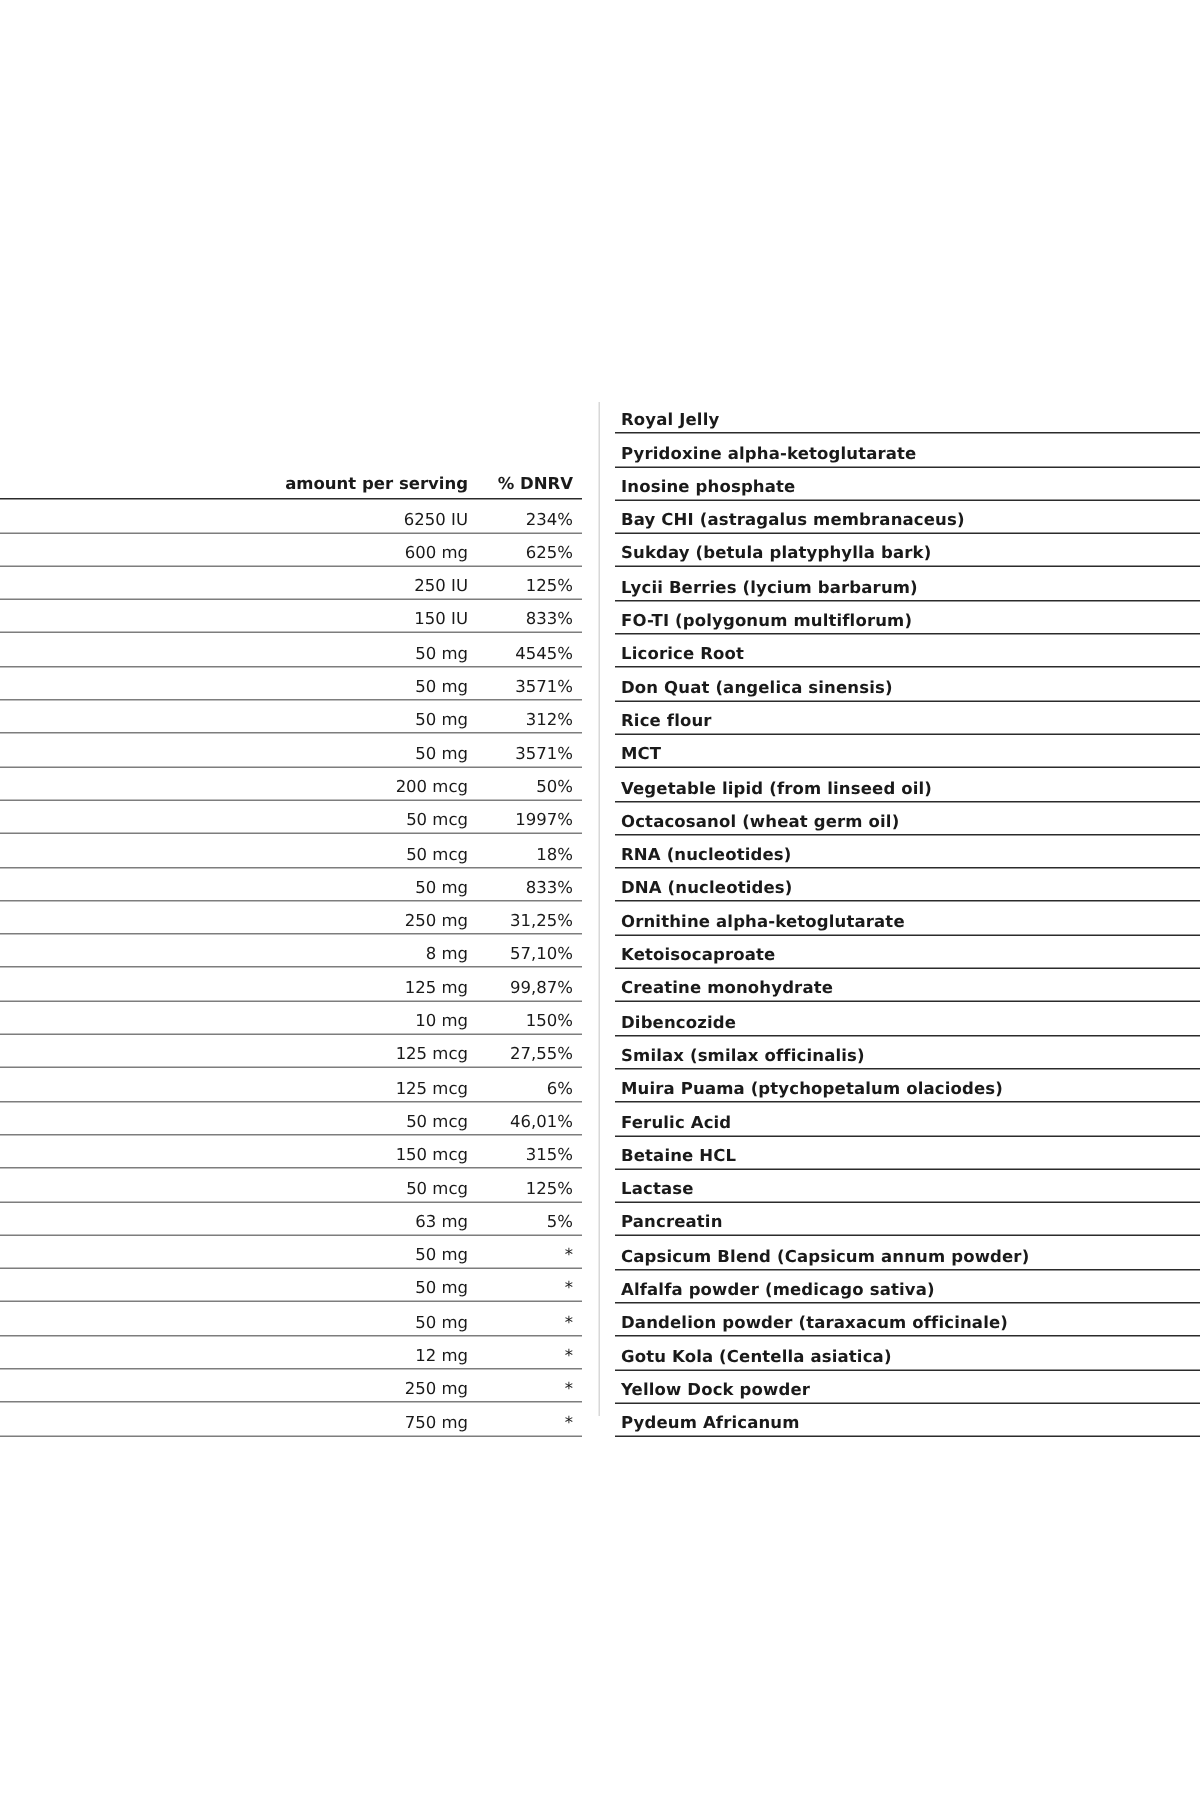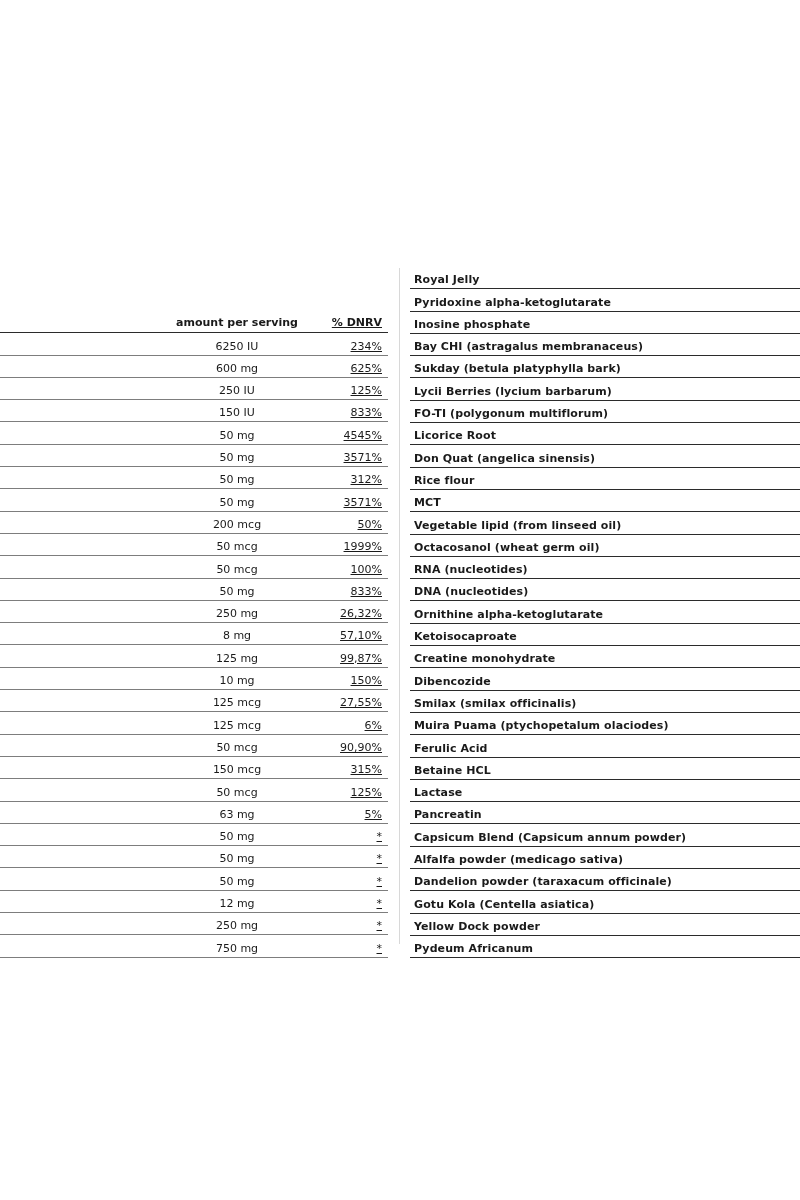--- a/index.html
+++ b/index.html
@@ -46,28 +46,27 @@
     font-weight: bold;
     font-size: 11px;
     border-bottom: 1px solid #2b2b2b;
     padding-bottom: 3px;
   }
   .col-nutrient {
     text-align: left;
     font-weight: bold !important;
   }
   .col-amount {
-    text-align: center;
+    text-align: right;
     width: 150px;
   }
   .col-dv {
     text-align: right;
     width: 62px;
     padding-right: 6px !important;
-    text-decoration: underline;
   }
   #left-table thead .col-nutrient { border-bottom: 1px solid #2b2b2b; }
 
   
   #left-fragment {
     position: absolute;
     left: -560px;
     top: 286px;
     width: 948px;
     font-size: 11px;
@@ -164,36 +163,36 @@
           <td class="col-dv">3571%</td>
         </tr>
         <tr>
           <td class="col-nutrient"></td>
           <td class="col-amount">200 mcg</td>
           <td class="col-dv">50%</td>
         </tr>
         <tr>
           <td class="col-nutrient"></td>
           <td class="col-amount">50 mcg</td>
-          <td class="col-dv">1999%</td>
+          <td class="col-dv">1997%</td>
         </tr>
         <tr>
           <td class="col-nutrient"></td>
           <td class="col-amount">50 mcg</td>
-          <td class="col-dv">100%</td>
+          <td class="col-dv">18%</td>
         </tr>
         <tr>
           <td class="col-nutrient"></td>
           <td class="col-amount">50 mg</td>
           <td class="col-dv">833%</td>
         </tr>
         <tr>
           <td class="col-nutrient"></td>
           <td class="col-amount">250 mg</td>
-          <td class="col-dv">26,32%</td>
+          <td class="col-dv">31,25%</td>
         </tr>
         <tr>
           <td class="col-nutrient"></td>
           <td class="col-amount">8 mg</td>
           <td class="col-dv">57,10%</td>
         </tr>
         <tr>
           <td class="col-nutrient"></td>
           <td class="col-amount">125 mg</td>
           <td class="col-dv">99,87%</td>
@@ -209,21 +208,21 @@
           <td class="col-dv">27,55%</td>
         </tr>
         <tr>
           <td class="col-nutrient"></td>
           <td class="col-amount">125 mcg</td>
           <td class="col-dv">6%</td>
         </tr>
         <tr>
           <td class="col-nutrient"></td>
           <td class="col-amount">50 mcg</td>
-          <td class="col-dv">90,90%</td>
+          <td class="col-dv">46,01%</td>
         </tr>
         <tr>
           <td class="col-nutrient"></td>
           <td class="col-amount">150 mcg</td>
           <td class="col-dv">315%</td>
         </tr>
         <tr>
           <td class="col-nutrient"></td>
           <td class="col-amount">50 mcg</td>
           <td class="col-dv">125%</td>

